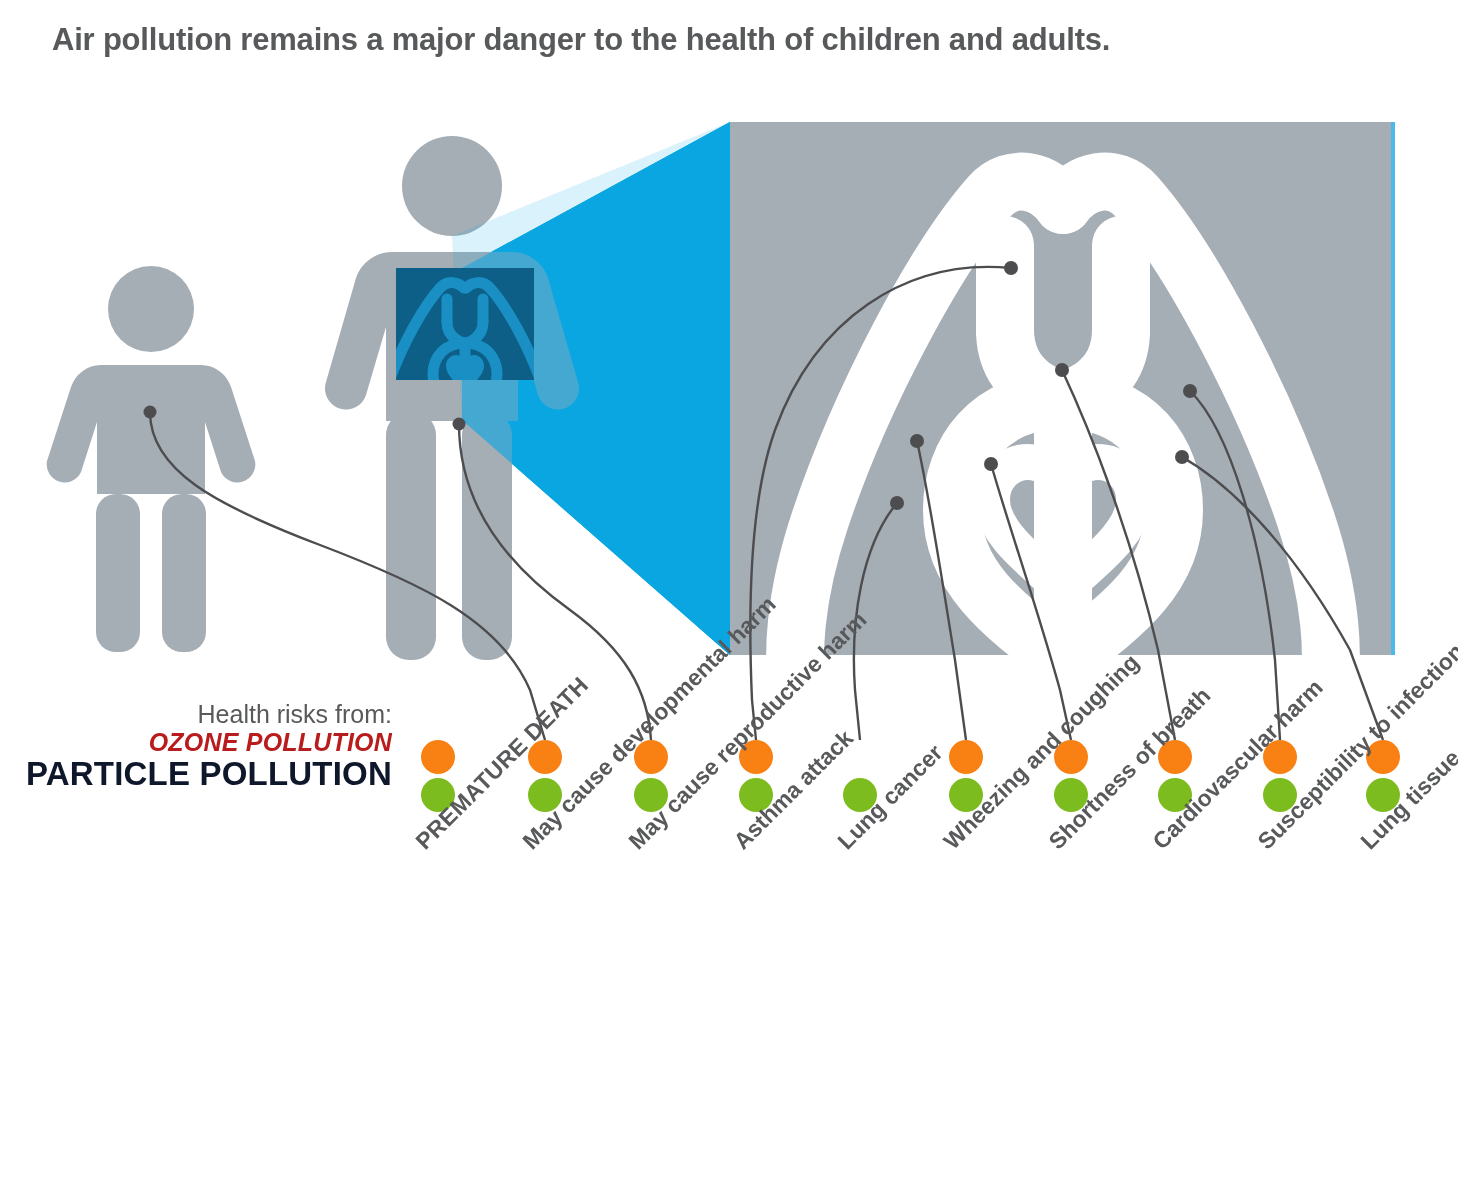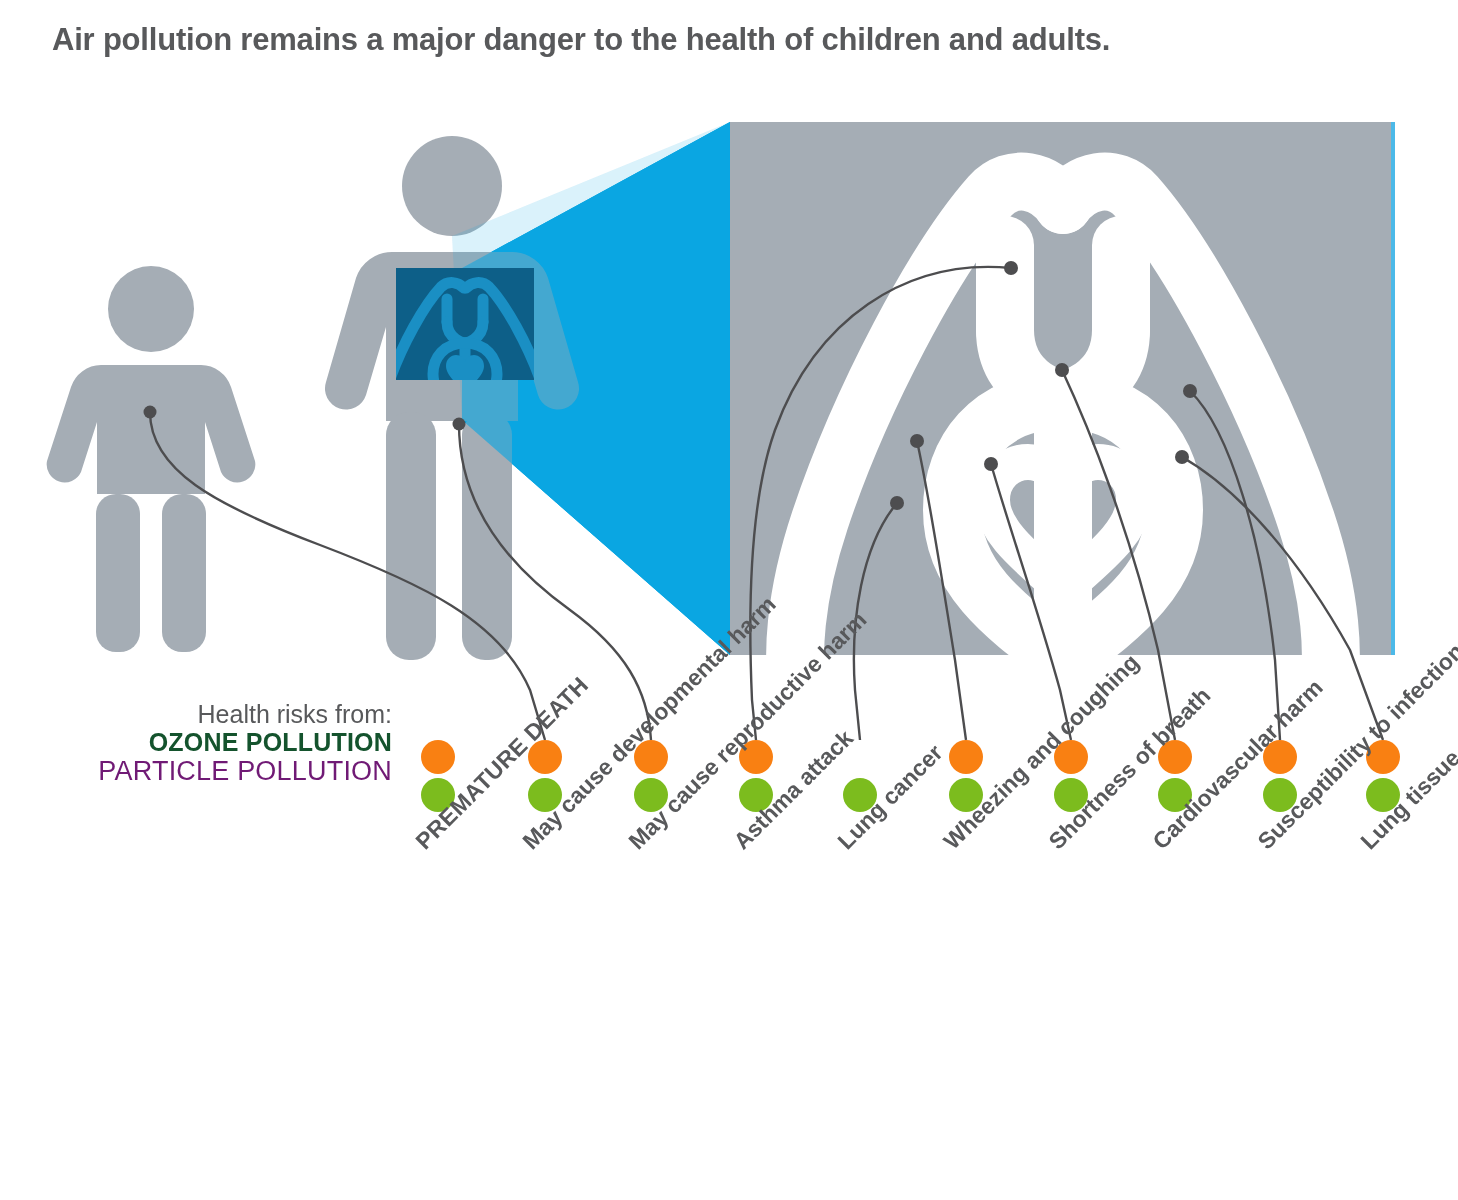--- a/index.html
+++ b/index.html
@@ -25,22 +25,22 @@
 
   
   #art{position:absolute;left:0;top:0;width:1458px;height:1200px;}
 
   
   #legend{
     position:absolute;left:0px;top:700px;width:392px;
     text-align:right;line-height:1.12;
   }
   #legend .l1{font-size:25px;color:#58595b;margin-left:24px;}
-  #legend .l2{font-size:25px;font-weight:bold;color:#14532d;letter-spacing:.2px;}
-  #legend .l3{font-size:27px;font-weight:normal;color:#701a75;letter-spacing:.2px;}
+  #legend .l2{font-size:25px;font-weight:bold;color:#b91c1c;letter-spacing:.2px;font-style:italic;}
+  #legend .l3{font-size:33px;font-weight:bold;color:#0f172a;letter-spacing:.2px;}
 
   
   .risk-label{
     position:absolute;
     transform-origin:0 50%;
     transform:rotate(-45deg);
     white-space:nowrap;
     font-size:23px;
     color:#58595b;
     font-weight:600;

